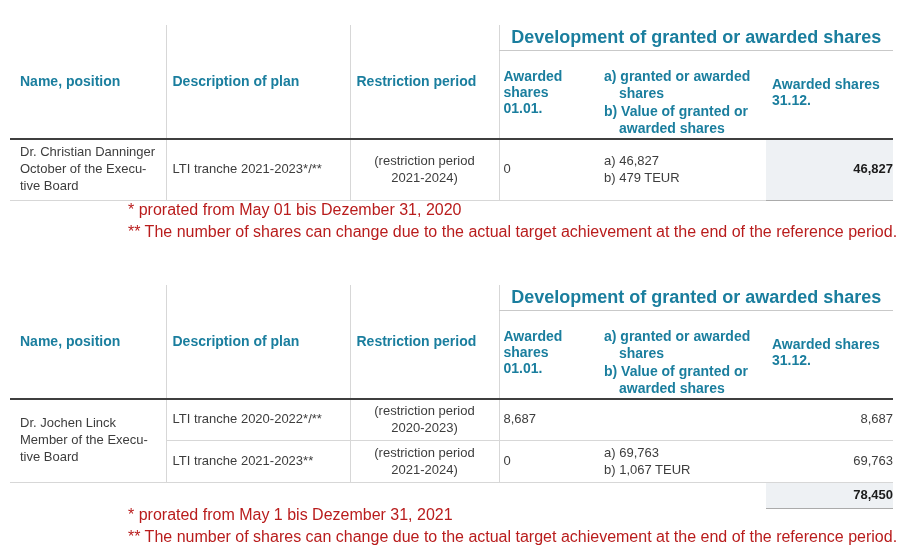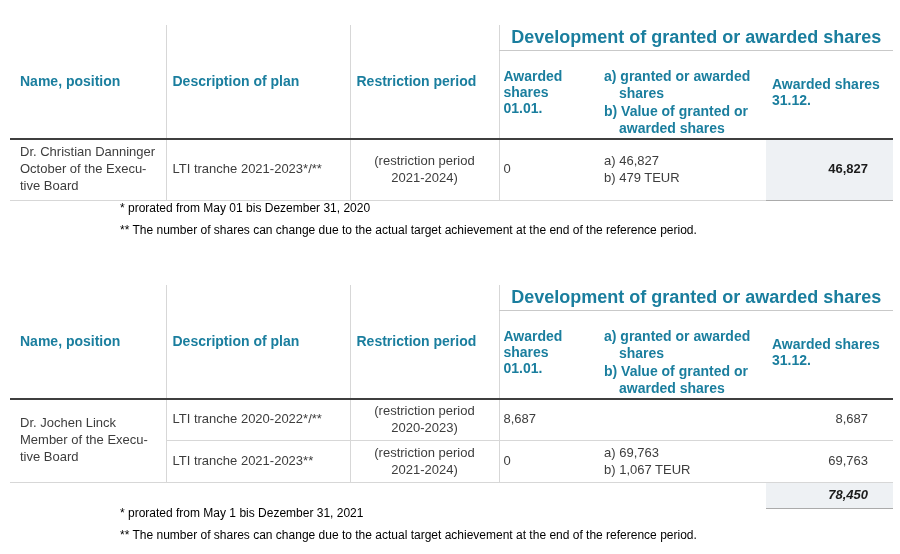--- a/index.html
+++ b/index.html
@@ -50,34 +50,34 @@
   .w115 { max-width: 116px; margin-top: 8px; }
   .hang {
     padding-left: 19px; text-indent: -15px;
     max-width: 152px; line-height: 1.25;
   }
 
   
   td { font-size: 13px; line-height: 1.3; }
   .pre { white-space: pre-line; }
   .ctr { text-align: center; }
-  .num-right { text-align: right; padding-right: 25px; }
+  .num-right { text-align: right; padding-right: 0; }
   .bb { border-bottom: 1px solid #d7d7d7; }
   .shaded {
     background: #eef1f4;
     font-weight: bold; color: #1c1c1c;
     border-bottom: 1px solid #ababab;
   }
   tr.datarow1 { height: 62px; }
   tr.datarow2 { height: 42px; }
-  tr.totalrow { height: 26px; font-style: italic; }
+  tr.totalrow { height: 26px; }
 
   .footnote {
-    position: absolute; left: 120px;
-    font-size: 12px; color: #000000;
+    position: absolute; left: 128px;
+    font-size: 16px; color: #b91c1c;
     white-space: nowrap;
   }
 </style>
 </head>
 <body>
 
 <table id="t1">
   <colgroup>
     <col style="width:156px">
       <col style="width:184px">

